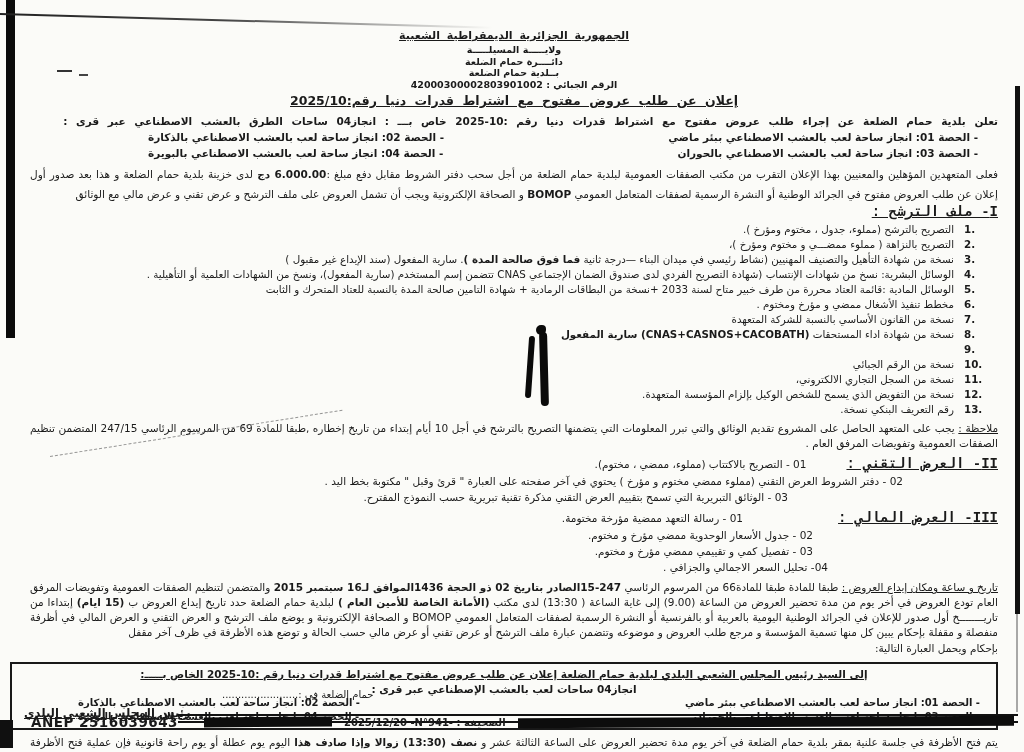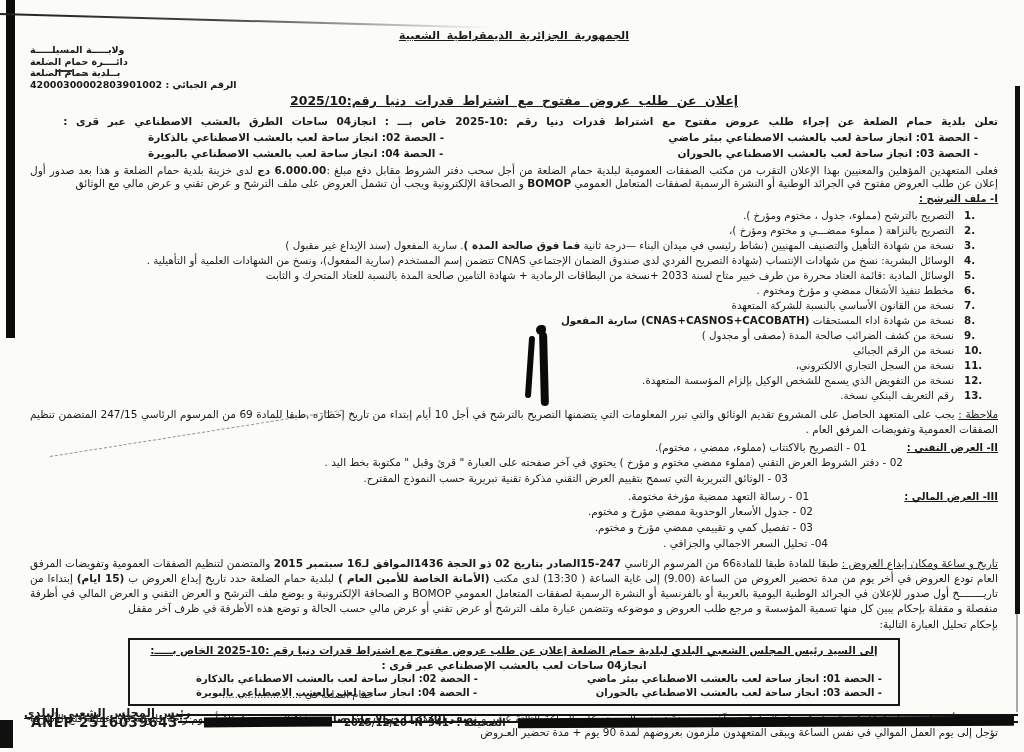--- a/index.html
+++ b/index.html
@@ -8,38 +8,38 @@
     background:#fbfbf8;color:#1a1a1a;
     font-family:"DejaVu Sans",sans-serif;
     direction:rtl;
   }
   .page{position:absolute;inset:0;padding:8px 26px 0 30px;box-sizing:border-box;}
   p{margin:0;}
   .b{font-weight:400;}
   .u{text-decoration:underline;}
   .center{text-align:center;}
   .republic{font-size:11px;font-weight:700;text-decoration:underline;word-spacing:3px;margin-top:21px;}
-  .hdr-right{text-align:left;font-size:9.5px;font-weight:700;line-height:11.5px;margin-top:2px;}
+  .hdr-right{text-align:center;font-size:9.5px;font-weight:700;line-height:11.5px;margin-top:2px;}
   .hdr-right .num{direction:ltr;unicode-bidi:embed;}
   .doc-title{font-size:12.5px;font-weight:700;text-decoration:underline;word-spacing:4px;margin-top:3px;}
   .intro{font-size:10.5px;font-weight:700;margin-top:7px;word-spacing:5px;line-height:13px;}
   .lots-row{display:flex;justify-content:space-between;font-weight:700;font-size:10.5px;padding:0 20px 0 118px;margin-top:3px;line-height:12.5px;}
-  .para{font-size:10.5px;text-align:justify;line-height:13px;margin-top:5px;}
+  .para{font-size:10.5px;text-align:justify;line-height:20px;margin-top:5px;}
   .tail-line{font-size:10.5px;line-height:13px;margin-top:2px;}
-  .sec-h{font-weight:700;text-decoration:underline;font-size:10px;}
+  .sec-h{font-weight:700;text-decoration:underline;font-size:14px;font-family:Liberation Mono, monospace;}
   .items{margin-top:3px;}
   .li{display:flex;gap:10px;font-size:10.3px;line-height:15px;padding-right:14px;align-items:baseline;}
   .li .num{min-width:20px;direction:ltr;unicode-bidi:embed;font-weight:700;text-align:left;flex:none;}
   .note{font-size:10.5px;line-height:14.5px;margin-top:4px;text-align:justify;}
   .sec-row{display:flex;align-items:baseline;font-size:10.5px;margin-top:5px;}
   .sec-row.g40{gap:40px;}
   .sec-row.g95{gap:95px;}
   .tech-item{margin-top:3px;font-size:10.5px;line-height:13px;}
   .deposit{font-size:10.5px;text-align:justify;line-height:15px;margin-top:6px;}
-  .box{width:772px;margin:7px auto 0;border:2px solid #191919;padding:4px 10px 5px;font-weight:700;font-size:10.5px;box-sizing:border-box;background:#fbfbf8;}
+  .box{width:988px;margin:7px auto 0;border:2px solid #191919;padding:4px 10px 5px;font-weight:700;font-size:10.5px;box-sizing:border-box;background:#fbfbf8;}
   .box .hdr{text-align:center;text-decoration:underline;line-height:13px;}
   .box .l2{text-align:center;margin-top:2px;line-height:12px;}
   .box-lots-row{display:flex;justify-content:space-between;padding:0 6px 0 56px;margin-top:2px;font-size:10px;line-height:12px;}
   .box .ftr{text-align:center;margin-top:3px;line-height:12px;}
   .opening{font-size:10.5px;text-align:justify;line-height:14px;margin-top:5px;}
   .sig-date{position:absolute;left:222px;bottom:52px;font-size:10px;}
   .sig-title{position:absolute;left:24px;bottom:32px;font-size:11.5px;font-weight:700;text-decoration:underline;}
   
   .rule-double{position:absolute;left:178px;right:6px;bottom:29px;height:5px;border-top:2px solid #121212;border-bottom:2px solid #121212;}
   .footer-row{position:absolute;left:0;right:0;bottom:20px;height:20px;direction:ltr;display:flex;align-items:center;padding-left:31px;box-sizing:border-box;}
@@ -120,21 +120,20 @@
     <div class="li">
         <span class="num">7.</span>
         <span><span>نسخة من القانون الأساسي بالنسبة للشركة المتعهدة</span><b></b><span></span></span>
       </div>
     <div class="li">
         <span class="num">8.</span>
         <span><span>نسخة من شهادة اداء المستحقات </span><b>(CNAS+CASNOS+CACOBATH) سارية المفعول</b><span></span></span>
       </div>
     <div class="li">
         <span class="num">9.</span>
-        <span><span>نسخة من كشف الضرائب صالحة المدة (مصفى أو مجدول )</span><b></b><span></span></span>
       </div>
     <div class="li">
         <span class="num">10.</span>
         <span><span>نسخة من الرقم الجبائي</span><b></b><span></span></span>
       </div>
     <div class="li">
         <span class="num">11.</span>
         <span><span>نسخة من السجل التجاري الالكتروني،</span><b></b><span></span></span>
       </div>
     <div class="li">
@@ -158,21 +157,21 @@
 
   <div class="sec-row g95">
     <span class="sec-h">III- العرض المالي :</span>
     <span>01 - رسالة التعهد ممضية مؤرخة مختومة.</span>
   </div>
   <p class="tech-item" style="padding-right:185px;">02 - جدول الأسعار الوحدوية ممضي مؤرخ و مختوم.</p>
   <p class="tech-item" style="padding-right:185px;">03 - تفصيل كمي و تقييمي ممضي مؤرخ و مختوم.</p>
   <p class="tech-item" style="padding-right:170px;">04- تحليل السعر الاجمالي والجزافي .</p>
 
   <p class="deposit"><span class="b u">تاريخ و ساعة ومكان إيداع العروض :</span><span> طبقا للمادة طبقا للمادة66 من المرسوم الرئاسي </span><b>247-15الصادر بتاريخ 02 ذو الحجة 1436الموافق لـ16 سبتمبر 2015</b><span> والمتضمن لتنظيم الصفقات العمومية وتفويضات المرفق العام تودع العروض في أخر يوم من مدة تحضير العروض من الساعة (9.00) إلى غاية الساعة ( 13:30) لدى مكتب </span><b>(الأمانة الخاصة للأمين العام )</b><span> لبلدية حمام الضلعة حدد تاريخ إيداع العروض ب </span><b>(15 ايام)</b><span> إبتداءا من تاريــــــــخ أول صدور للإعلان في الجرائد الوطنية اليومية بالعربية أو بالفرنسية أو النشرة الرسمية لصفقات المتعامل العمومي BOMOP و الصحافة الإلكترونية و يوضع ملف الترشح و العرض التقني و العرض المالي في أظرفة منفصلة و مقفلة بإحكام يبين كل منها تسمية المؤسسة و مرجع طلب العروض و موضوعه وتتضمن عبارة ملف الترشح أو عرض تقني أو عرض مالي حسب الحالة و توضع هذه الأظرفة في ظرف آخر مقفل</span></p>
-  <p class="tail-line">بإحكام تحليل العبارة التالية:</p>
+  <p class="tail-line">بإحكام ويحمل العبارة التالية:</p>
 
   <div class="box">
     <p class="hdr">إلى السيد رئيس المجلس الشعبي البلدي لبلدية حمام الضلعة إعلان عن طلب عروض مفتوح مع اشتراط قدرات دنيا رقم :10-2025 الخاص بـــــ:</p>
     <p class="l2">انجاز04 ساحات لعب بالعشب الإصطناعي عبر قرى :</p>
     <div class="box-lots-row">
       <span>- الحصة 01: انجاز ساحة لعب بالعشب الاصطناعي ببئر ماضي</span>
       <span>- الحصة 02: انجاز ساحة لعب بالعشب الاصطناعي بالذكارة</span>
     </div>
     <div class="box-lots-row">
       <span>- الحصة 03: انجاز ساحة لعب بالعشب الاصطناعي بالحوران</span>

